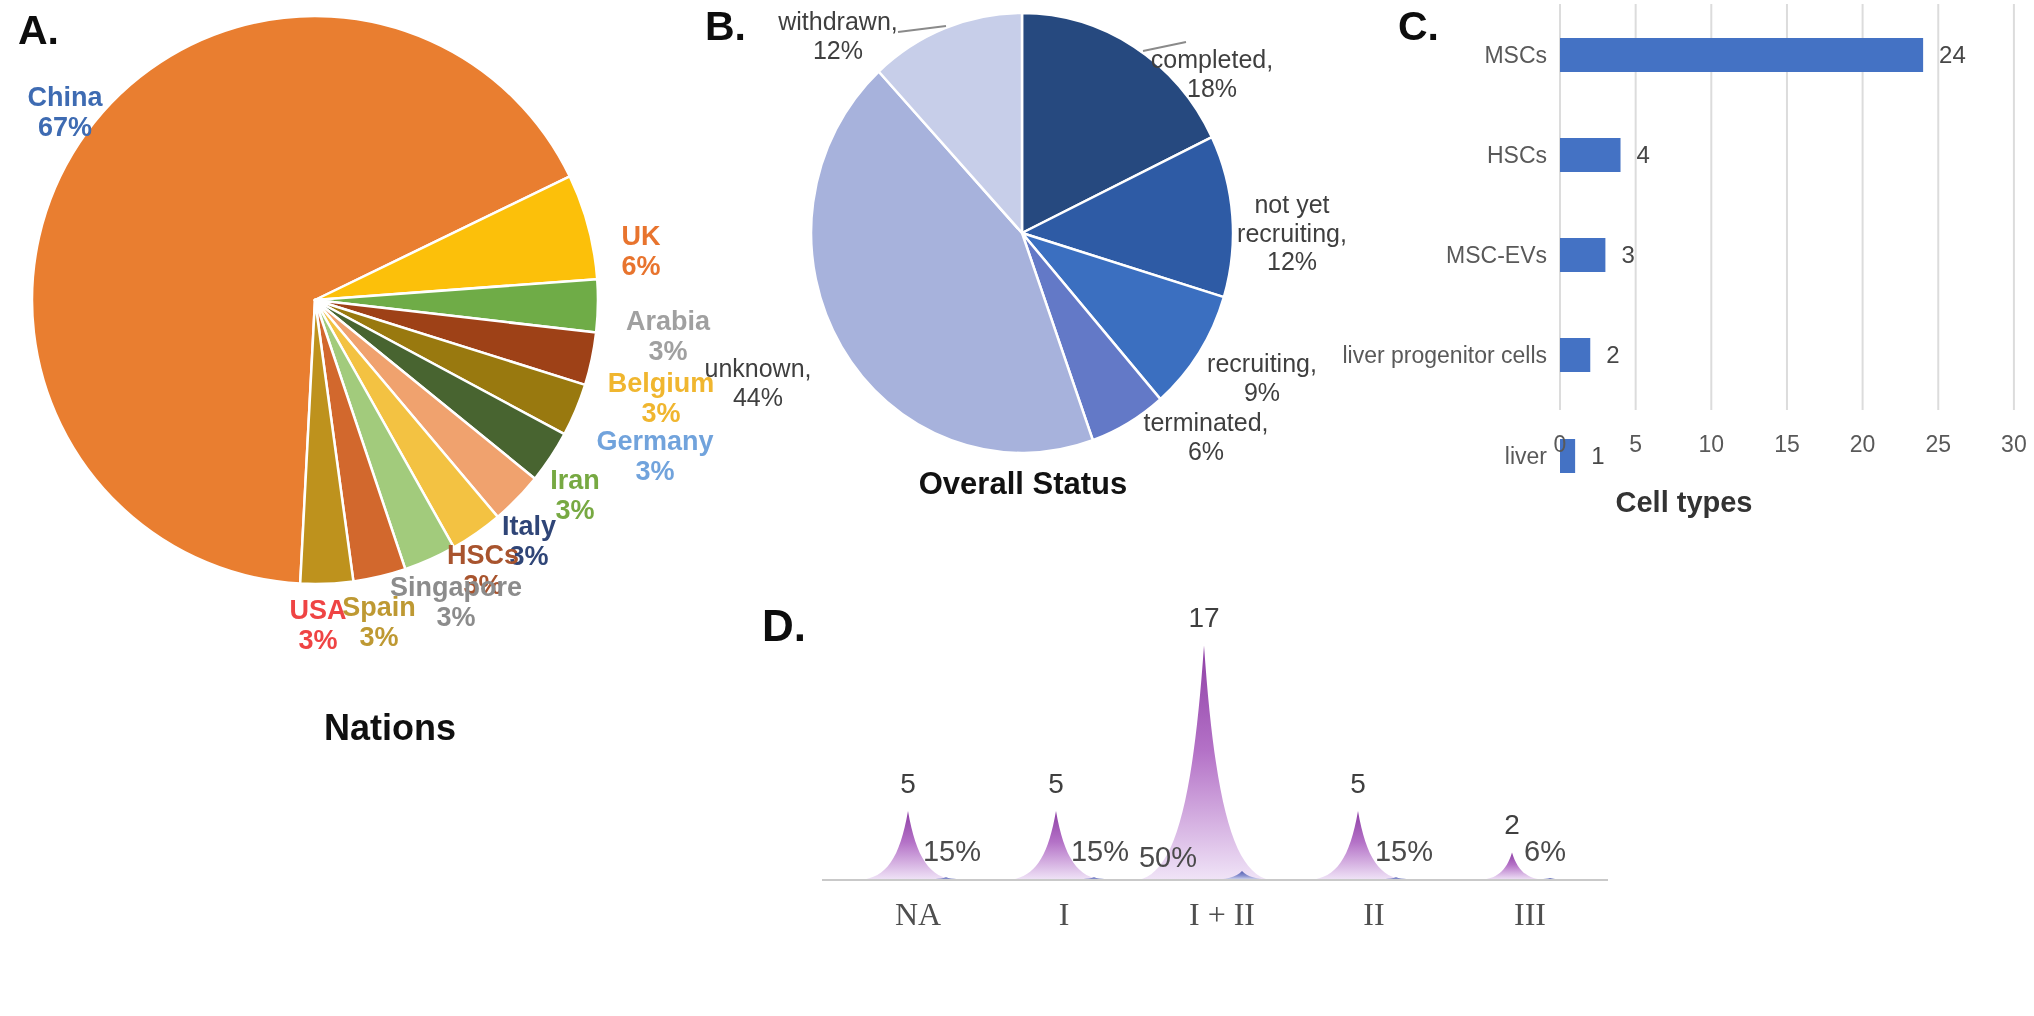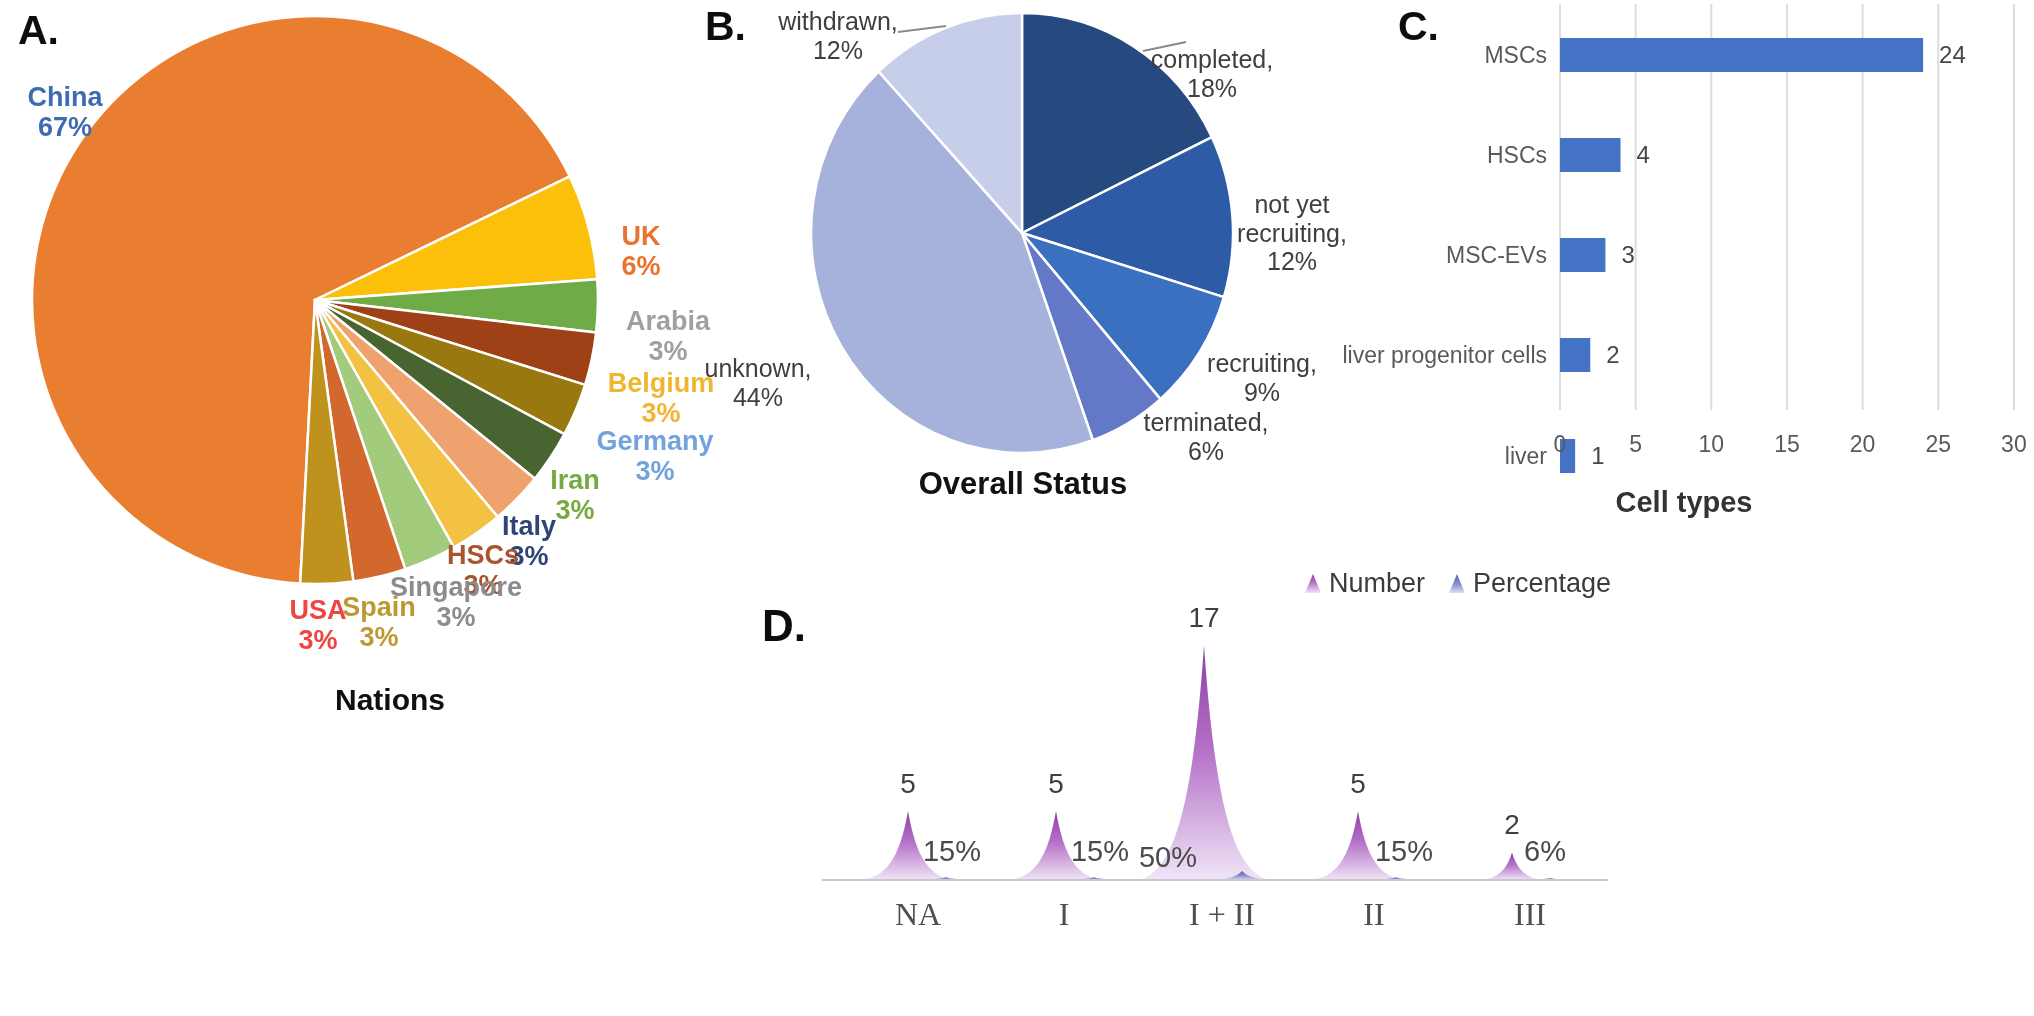--- a/index.html
+++ b/index.html
@@ -205,28 +205,18 @@
       <div class="num-lbl" style="left: 1512px; top: 825.4px;">2</div>
       <div class="pct-lbl" style="left: 1545px; top: 851px;">6%</div>
       <div class="phase-cat" style="left: 1530px; top: 914px;">III</div>
     </div>
 
   <div class="panel-letter" style="left:18px;top:10px;">A.</div>
   <div class="panel-letter" style="left:705px;top:6px;">B.</div>
   <div class="panel-letter" style="left:1398px;top:6px;">C.</div>
   <div class="panel-letter" style="left:762px;top:604px;font-size:44px;">D.</div>
 
-  <div class="chart-title" style="left:390px;top:700px;font-size:30px;color:#101010;text-align:center;">Nations</div>
+  <div class="chart-title" style="left:390px;top:728px;font-size:36px;color:#101010;text-align:center;">Nations</div>
   <div class="chart-title" style="left:1023px;top:484px;font-size:31px;color:#121212;">Overall Status</div>
   <div class="chart-title" style="left:1684px;top:502px;font-size:29px;color:#333333;">Cell types</div>
 
-  <div class="legend" style="left:1305px;top:568px;">
-    <svg class="tri" width="16" height="19" viewBox="0 0 16 19">
-        <polygon points="8,0 16,19 0,19" fill="url(#numGrad)"></polygon>
-      </svg>
-    <span>Number</span>
-    <svg class="tri" width="16" height="19" viewBox="0 0 16 19">
-        <polygon points="8,0 16,19 0,19" fill="url(#pctGrad)"></polygon>
-      </svg>
-    <span>Percentage</span>
-  </div>
 
 </div>
 
 </body></html>

